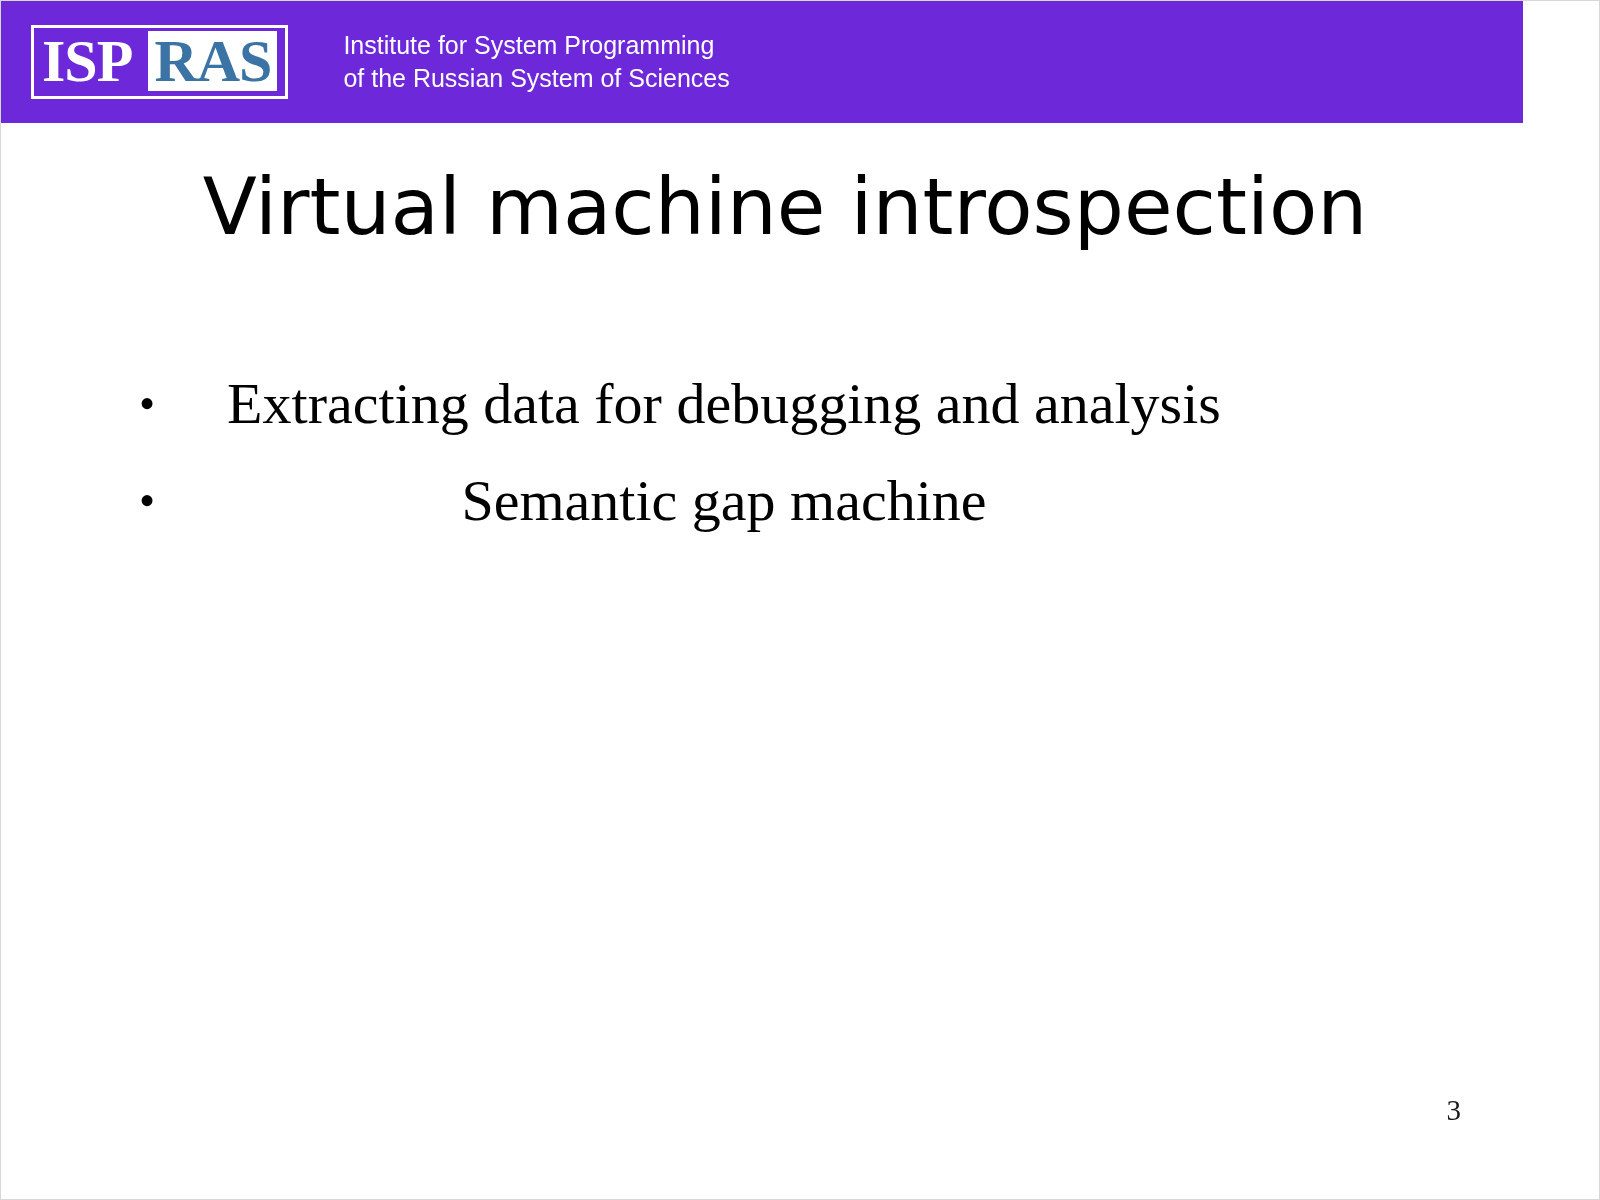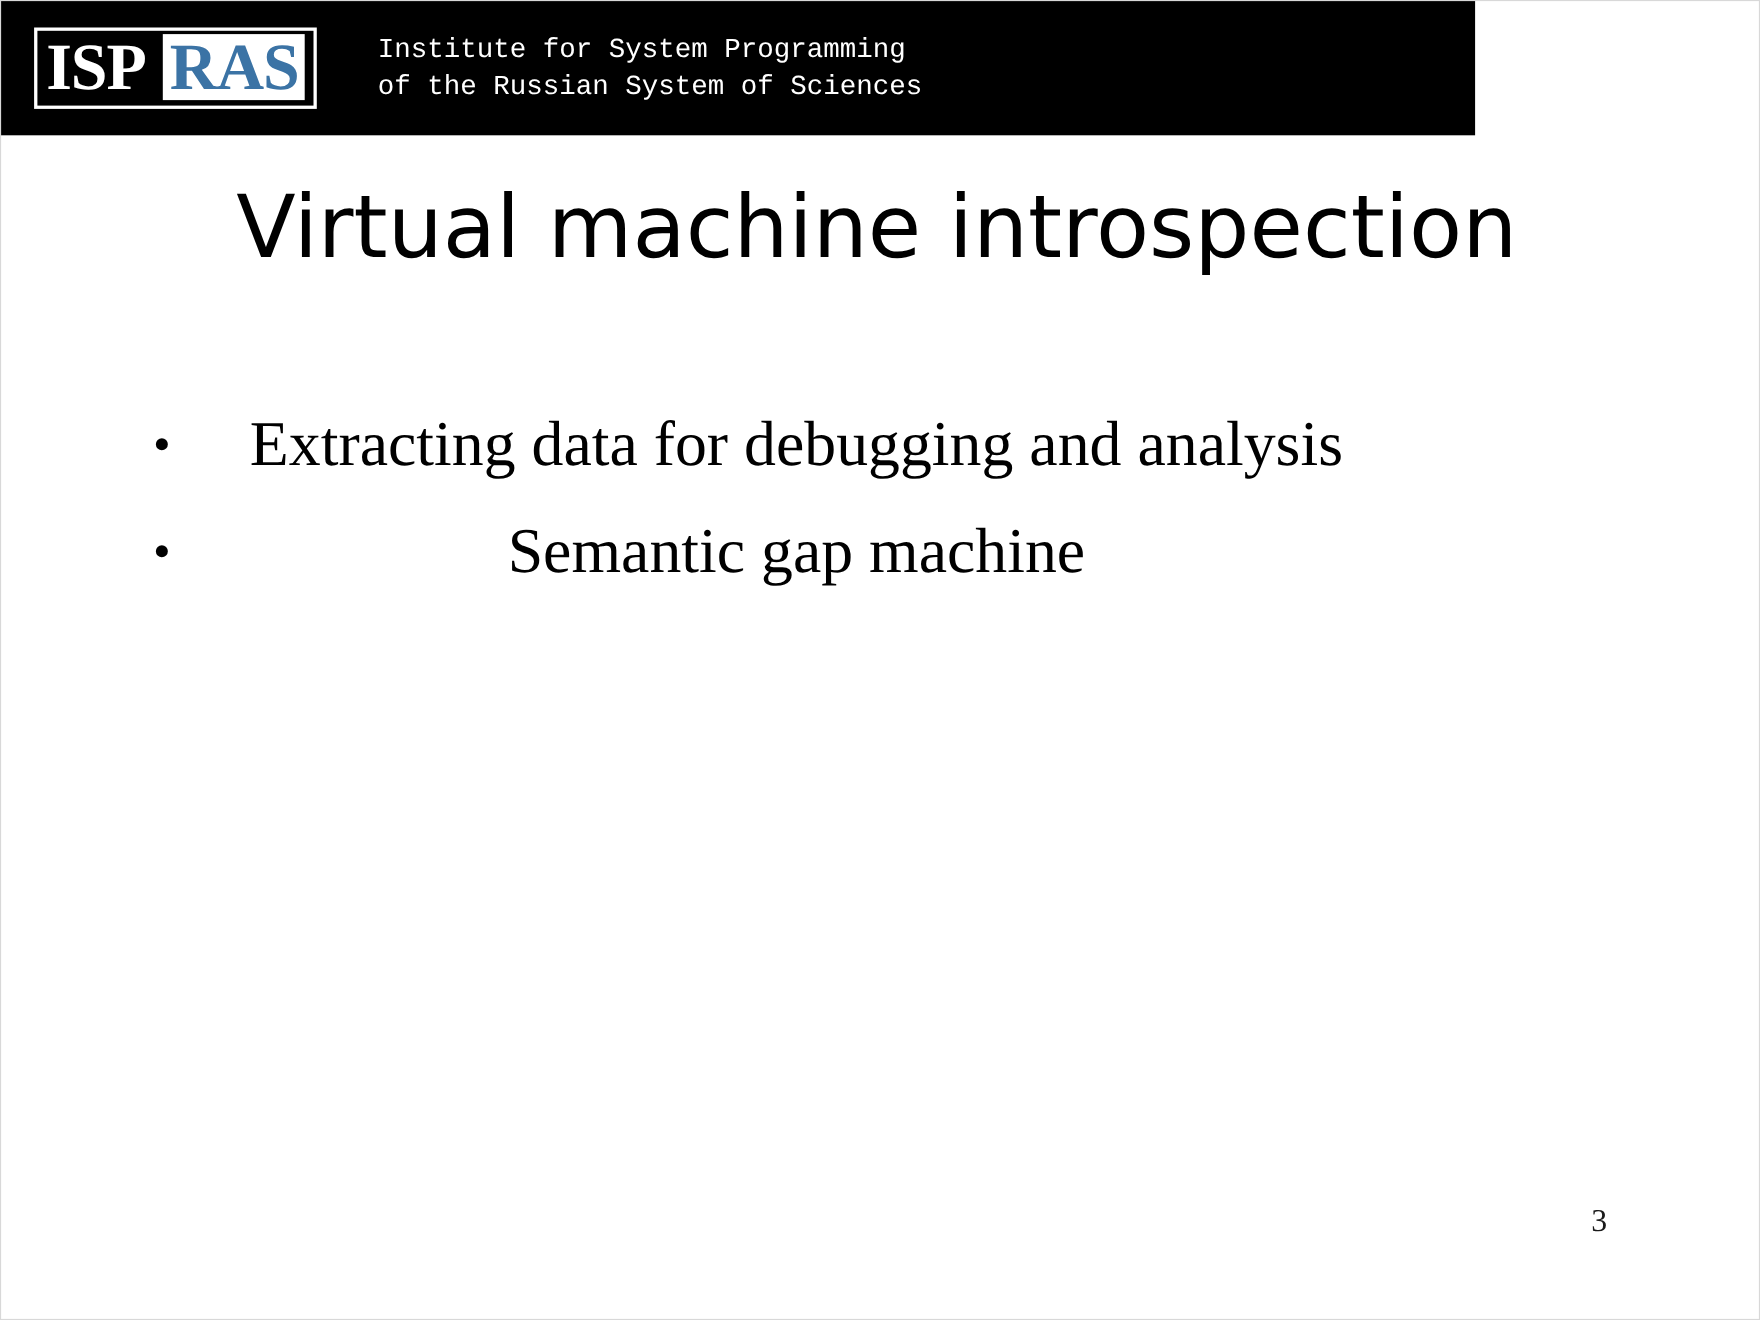--- a/index.html
+++ b/index.html
@@ -19,23 +19,23 @@
     height: 1200px;
     background: #ffffff;
     box-sizing: border-box;
     border: 1px solid #d8d8d8;
   }
   
   .header-band {
     position: absolute;
     left: 0;
     top: 0;
-    width: 1340px;
+    width: 1522px;
     height: 122px;
-    background: #000000;
+    background: #6d28d9;
     display: flex;
     align-items: center;
   }
   .logo-block {
     margin-left: 30px;
     display: flex;
     align-items: center;
   }
   .logo-box {
     border: 3px solid #ffffff;
@@ -59,29 +59,29 @@
     line-height: 60px;
     color: #3b73a5;
     background: #ffffff;
     padding: 0 6px;
     margin-left: 16px;
     letter-spacing: -1px;
   }
   .inst-lines {
     margin-left: 55px;
     color: #ffffff;
-    font-family: Liberation Mono, monospace;
+    font-family: Liberation Sans, sans-serif;
     font-size: 25px;
     line-height: 33px;
     font-weight: 400;
   }
   
   .slide-title {
     position: absolute;
-    left: 76px;
+    left: 64px;
     top: 160px;
     width: 1440px;
     text-align: center;
     font-family: "DejaVu Sans", sans-serif;
     font-size: 79px;
     line-height: 92px;
     color: #000000;
     font-weight: 400;
   }
   

